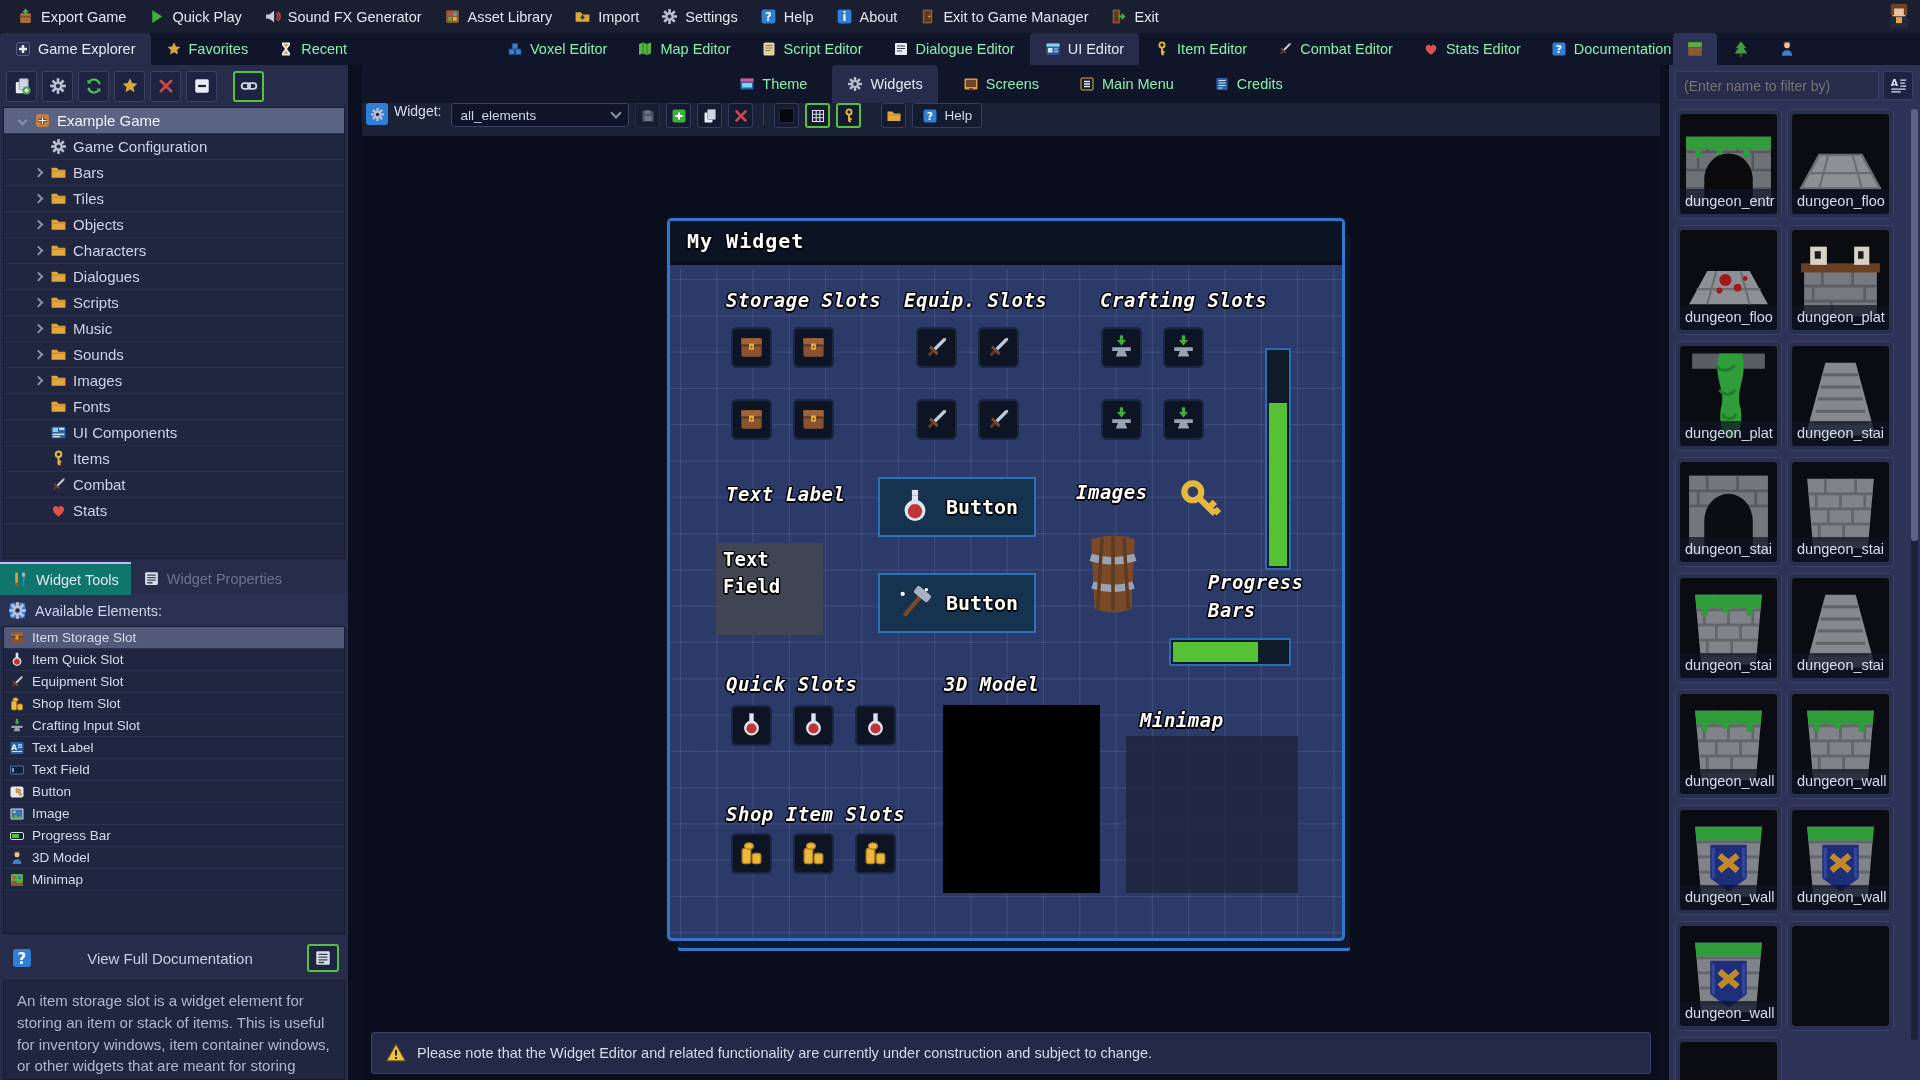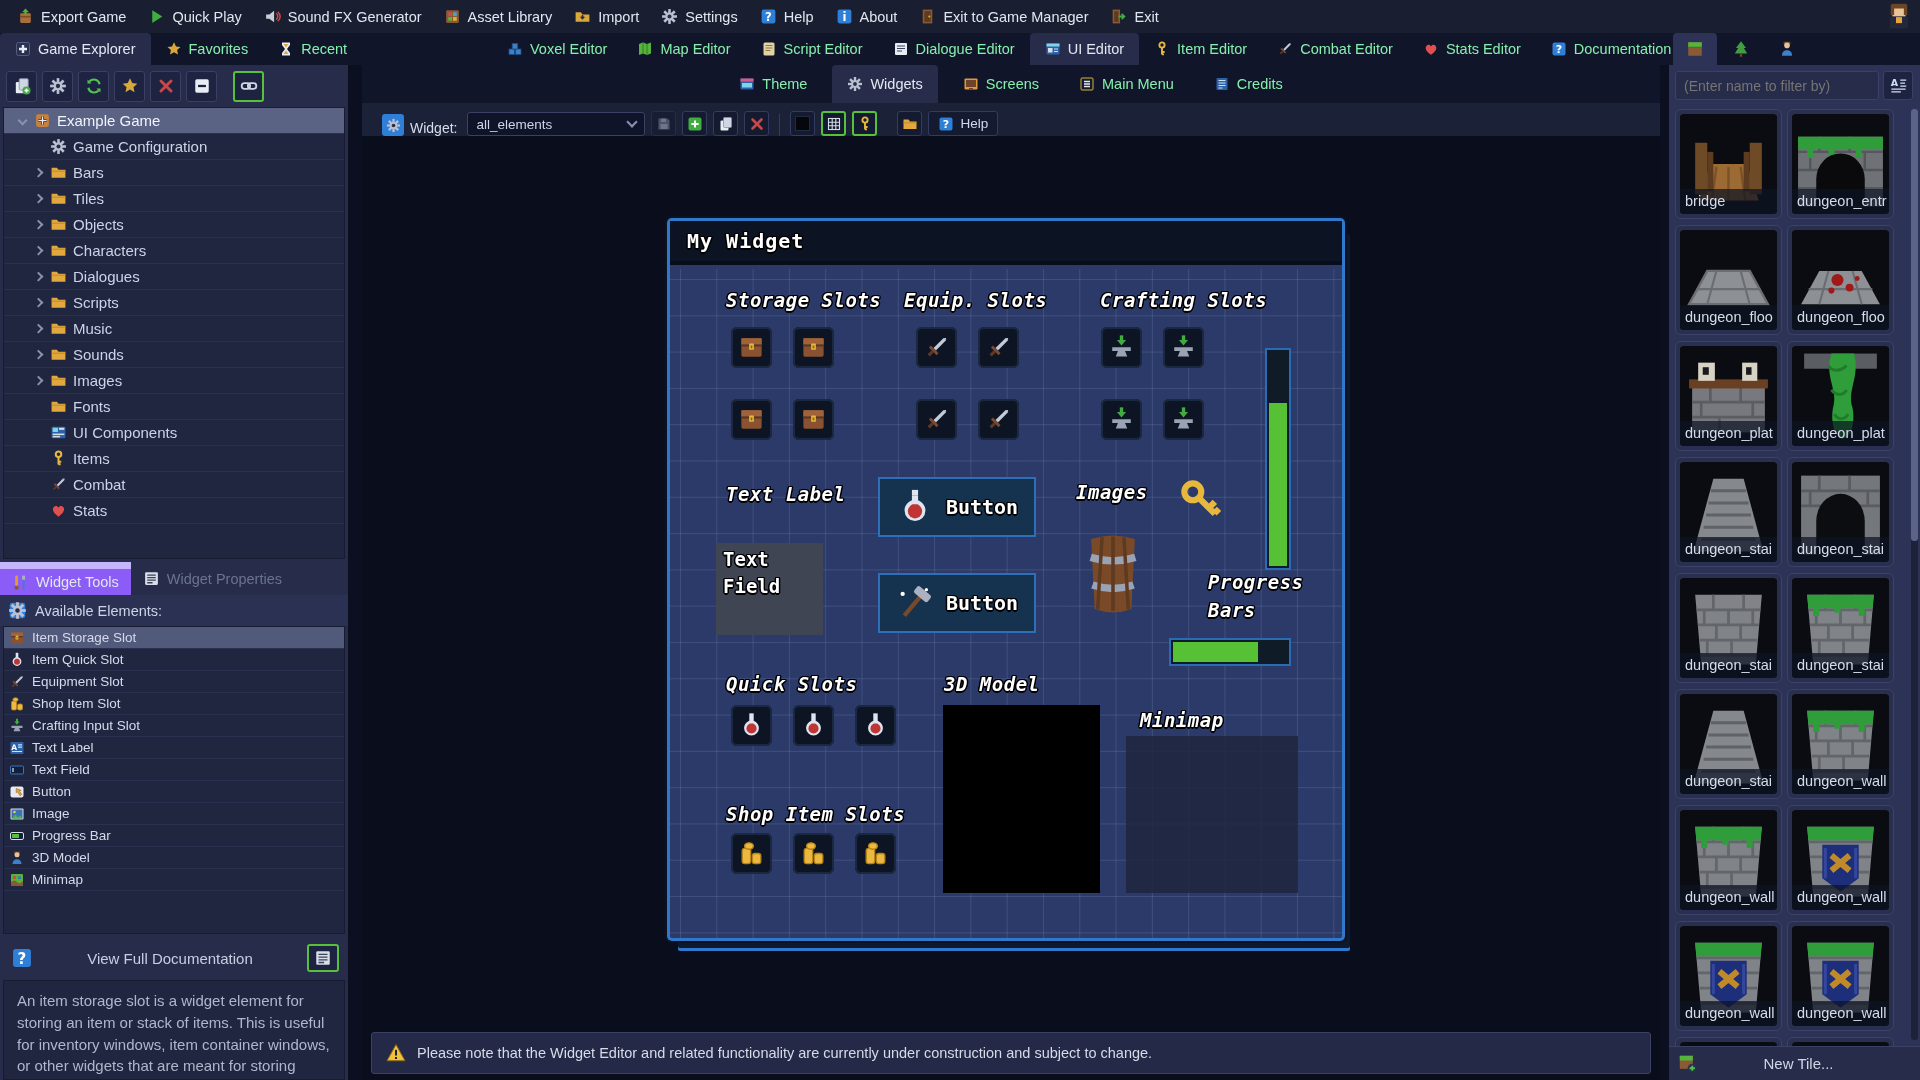--- a/index.html
+++ b/index.html
@@ -41,21 +41,21 @@
   .trow svg { width:17px; height:17px; flex:0 0 17px; }
   .trow.on { background:#5a6384; color:#f0f3fa; }
   .chev { width:10px; height:10px; flex:0 0 10px; position:relative; }
   .chev-right::before, .chev-down::before { content:""; position:absolute; border:solid #8a92ac; border-width:0 2px 2px 0; padding:2.6px; top:1px; left:1px; }
   .chev-right::before { transform:rotate(-45deg); }
   .chev-down::before { transform:rotate(45deg); }
 
   #wt-tabs { position:absolute; left:0; top:497px; right:0; height:33px; display:flex; }
   .wtab { display:flex; align-items:center; gap:7px; padding:0 12px; font-size:14.5px; color:#6a7390; }
   .wtab svg { width:17px; height:17px; }
-  .wtab.on { background:#8b5cf6; color:#e2e6f0; border-top:7px solid #c4b5fd; }
+  .wtab.on { background:#0f766e; color:#e2e6f0; border-top:2px solid #c4b5fd; }
   #avail-header { position:absolute; left:0; top:530px; right:0; height:31px; background:#2b3152;
     display:flex; align-items:center; gap:8px; padding-left:8px; font-size:14.5px; color:#cdd4e8; }
   #avail-header svg { width:19px; height:19px; }
   #elements { position:absolute; left:3px; right:3px; top:561px; height:308px; background:#20263f; border:1px solid #171c30; }
   .erow { height:22px; display:flex; align-items:center; gap:7px; padding-left:5px; border-bottom:1px solid #2a3050; font-size:13.5px; color:#d4daec; }
   .erow svg { width:16px; height:16px; flex:0 0 16px; }
   .erow.on { background:#515a7a; }
   #doc-row { position:absolute; left:3px; right:3px; top:875px; height:36px; display:flex; align-items:center; }
   #doc-row .qicon { width:22px; height:22px; margin-left:8px; }
   #doc-link { flex:1; text-align:center; font-size:15px; color:#c8cfe2; }
@@ -64,21 +64,21 @@
   #doc-btn svg { width:18px; height:18px; }
   #desc-box { position:absolute; left:3px; right:3px; top:915px; bottom:0; background:#20263f; border:1px solid #171c30;
     padding:9px 13px; font-size:15px; line-height:1.45; color:#aeb6cc; }
 
   
   #main { position:absolute; left:362px; top:65px; width:1298px; bottom:0; background:#090d1c; }
   #ui-tabs { position:absolute; left:0; top:0; right:0; height:38px; background:#10152a; display:flex; justify-content:center; gap:10px; }
   #ui-tabs .tab { height:38px; font-size:14.5px; }
   #ui-tabs .tab.on { background:#262c49; }
   #canvas-toolbar { position:absolute; left:0; top:38px; right:0; height:33px; background:#1b2137;
-    display:flex; align-items:flex-end; gap:6px; padding-left:20px; }
+    display:flex; align-items:flex-start; gap:6px; padding-left:4px; }
   .badge { width:22px; height:22px; background:#2f7fd6; border-radius:3px; display:flex; align-items:center; justify-content:center; }
   .badge svg { width:15px; height:15px; }
   #widget-label { font-size:14px; color:#d8ddeb; margin-right:4px; }
   #widget-select { width:178px; height:24px; background:#0f1428; border:1px solid #3a4165; border-radius:3px;
     display:flex; align-items:center; font-size:13.5px; color:#cfd6e8; padding:0 8px; }
   #widget-select .sval { flex:1; }
   .selchev { width:8px; height:8px; border:solid #8a92ac; border-width:0 2px 2px 0; transform:rotate(45deg); margin-top:-4px; }
   .cbtn { width:25px; height:25px; background:#141a30; border:1px solid #343b60; border-radius:3px;
     display:flex; align-items:center; justify-content:center; }
   .cbtn svg { width:16px; height:16px; }
@@ -1238,26 +1238,20 @@
   <div id="rp-filter">
     <input type="text" placeholder="(Enter name to filter by)" style="">
   </div>
   <div id="rp-sort">
     <svg class="ic">
         <use href="#s-sort"></use>
       </svg>
   </div>
 
   <div id="rp-grid">
-    <div class="tile">
-        <div class="thumb"><svg>
-            <use href="#s-t-bridge"></use>
-          </svg></div>
-        <div class="tname">bridge</div>
-      </div>
       <div class="tile">
         <div class="thumb"><svg>
             <use href="#s-t-entrance"></use>
           </svg></div>
         <div class="tname">dungeon_entr</div>
       </div>
       <div class="tile">
         <div class="thumb"><svg>
             <use href="#s-t-floor"></use>
           </svg></div>
@@ -1346,19 +1340,13 @@
       </div>
     <div class="tile">
         <div class="thumb"></div>
       </div>
   </div>
 
   <div id="rp-scroll">
       <div id="rp-thumb"></div>
     </div>
 
-  <div id="rp-newtile">
-    <svg class="ic">
-        <use href="#s-new-tile"></use>
-      </svg>
-    <span id="newtile-label">New Tile...</span>
-  </div>
 </div>
 
 </body></html>

